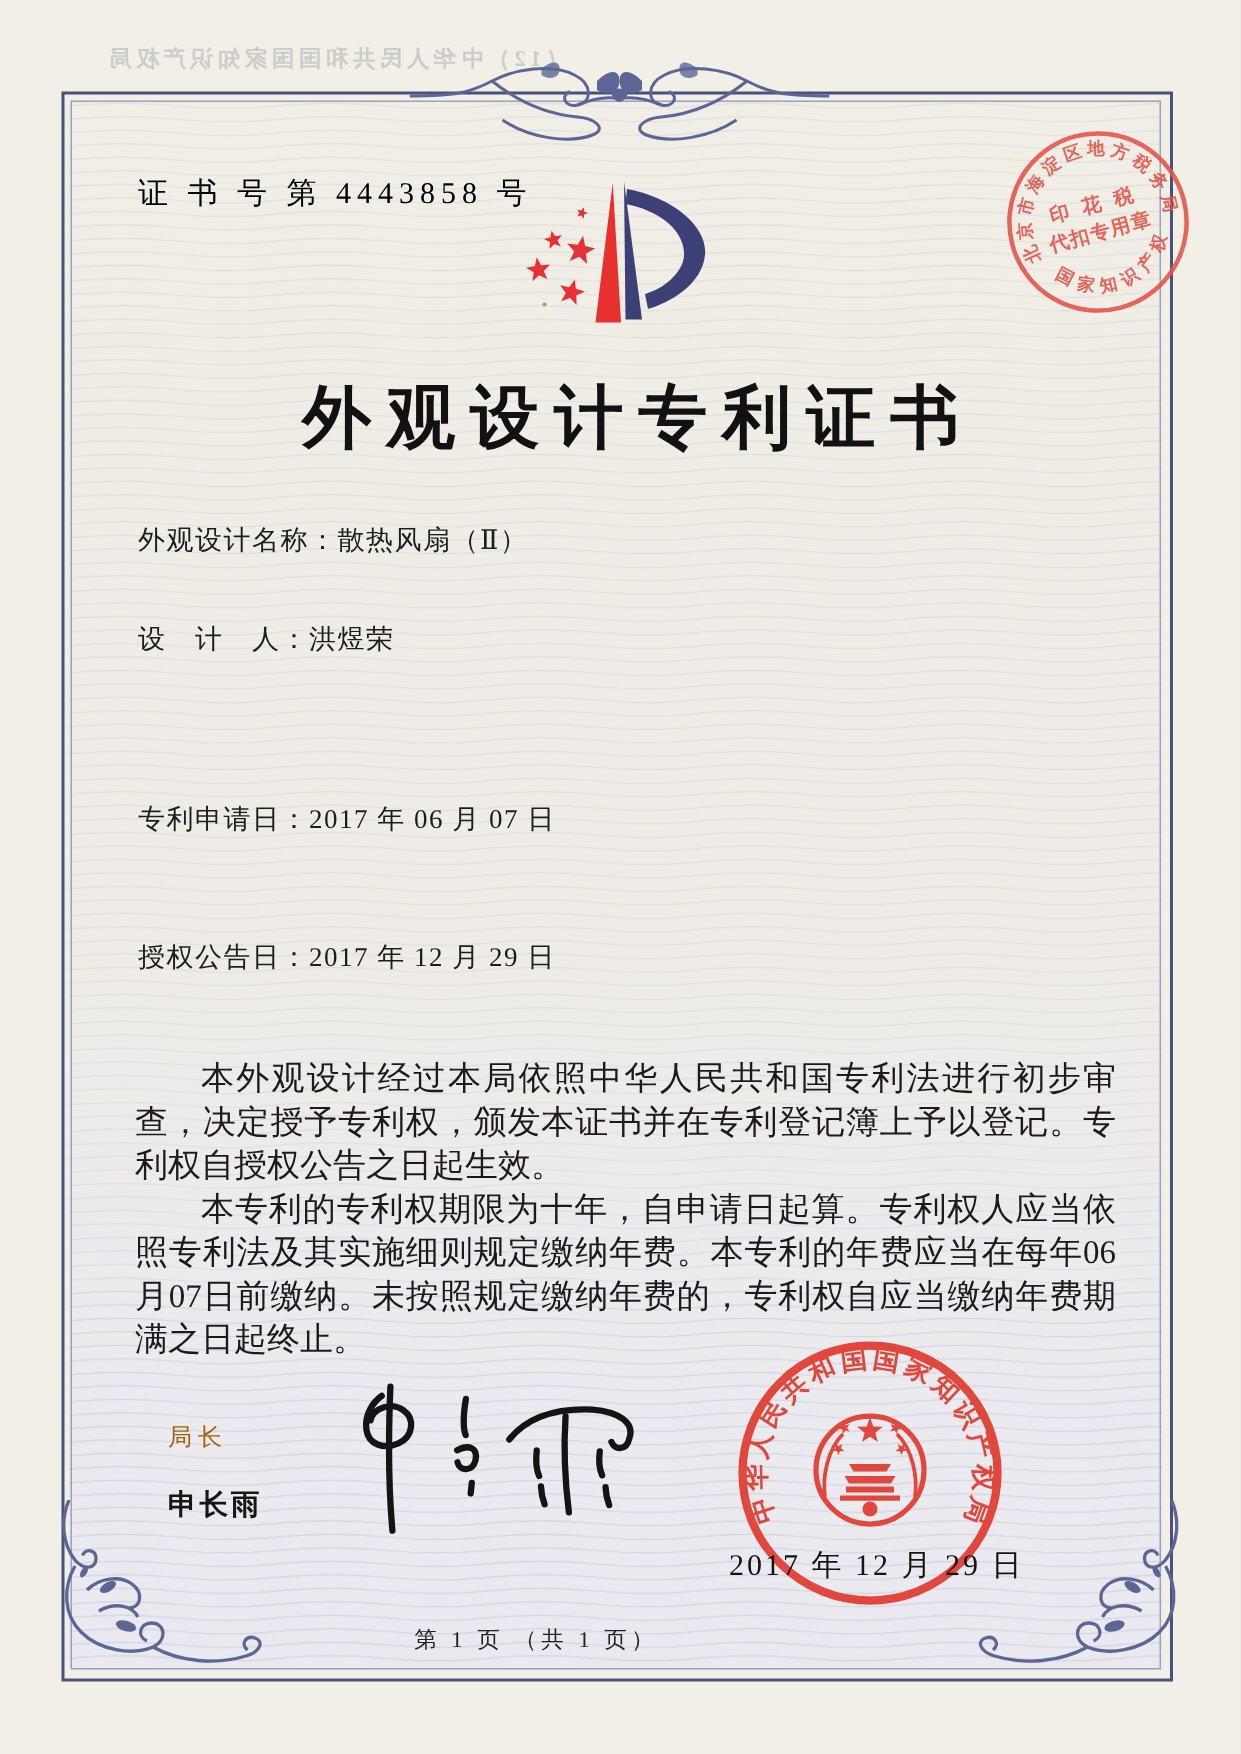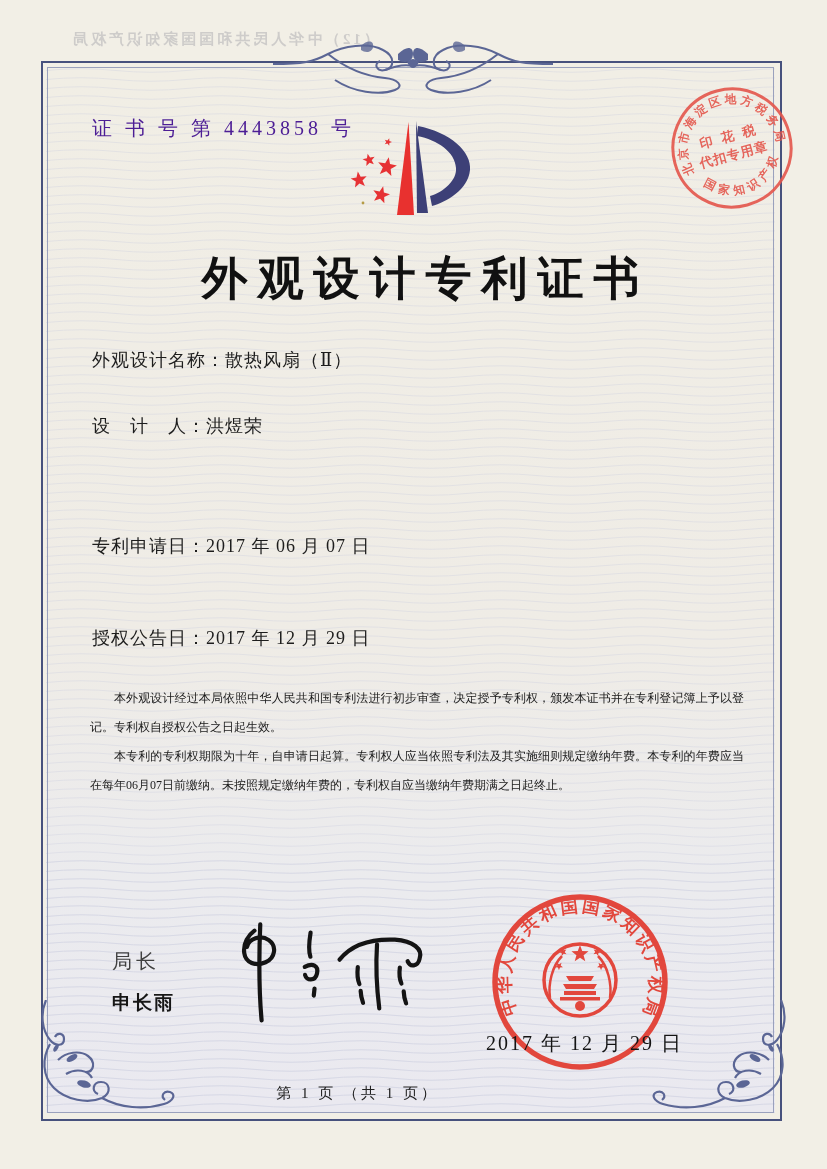--- a/index.html
+++ b/index.html
@@ -21,30 +21,30 @@
   .inner-bg{
     position:absolute;left:46px;top:66px;width:729px;height:1047px;
     background:linear-gradient(180deg,#f1eee5 0%,#efece6 55%,#ebebee 78%,#eae9f0 100%);
   }
   .inner-bg svg{position:absolute;left:0;top:0;}
   
   .frame-outer{position:absolute;left:41px;top:61px;width:737px;height:1056px;border:2.5px solid #47517d;}
   .frame-inner{position:absolute;left:47px;top:67px;width:725px;height:1044px;border:1px solid #9aa1bd;}
   .orn{position:absolute;}
   
-  .cert-number{position:absolute;left:92px;top:115px;font-size:20px;letter-spacing:4px;color:#4c1d95;}
+  .cert-number{position:absolute;left:92px;top:115px;font-size:20px;letter-spacing:4px;color:#000000;}
   .logo{position:absolute;left:338px;top:118px;}
   .title{position:absolute;left:0;top:236px;width:827px;margin:12px;text-align:center;
     font-size:46px;font-weight:bold;letter-spacing:10px;color:#111;}
   .field{position:absolute;left:92px;font-size:18px;color:#1d1d1d;letter-spacing:1px;white-space:nowrap;}
   .f0{top:348px}.f1{top:414px}.f2{top:474px}.f3{top:534px}.f4{top:594px}.f5{top:626px}
-  .body-text{position:absolute;left:90px;top:684px;width:654px;font-size:12px;line-height:29px;
+  .body-text{position:absolute;left:90px;top:704px;width:654px;font-size:22px;line-height:29px;
     color:#1b1b1b;text-align:justify;}
   .body-text p{margin:0;text-indent:2em;}
-  .issuer-title{position:absolute;left:112px;top:948px;font-size:20px;letter-spacing:4px;color:#404040;}
+  .issuer-title{position:absolute;left:112px;top:948px;font-size:16px;letter-spacing:4px;color:#a16207;}
   .issuer-name{position:absolute;left:112px;top:990px;font-size:19px;letter-spacing:2px;color:#161616;font-weight:bold;}
   .signature{position:absolute;left:210px;top:918px;}
   .seal{position:absolute;left:490px;top:892px;opacity:.92;}
   .seal-date{position:absolute;left:486px;top:1030px;font-size:20px;letter-spacing:2px;color:#141414;z-index:6;}
   .tax-stamp{position:absolute;left:657px;top:73px;transform:rotate(-15deg);opacity:.9;z-index:5;}
   .footer-page{position:absolute;left:0;top:1084px;width:715px;text-align:center;
     font-size:15px;letter-spacing:3px;color:#222;}
 </style>
 </head>
 <body>

